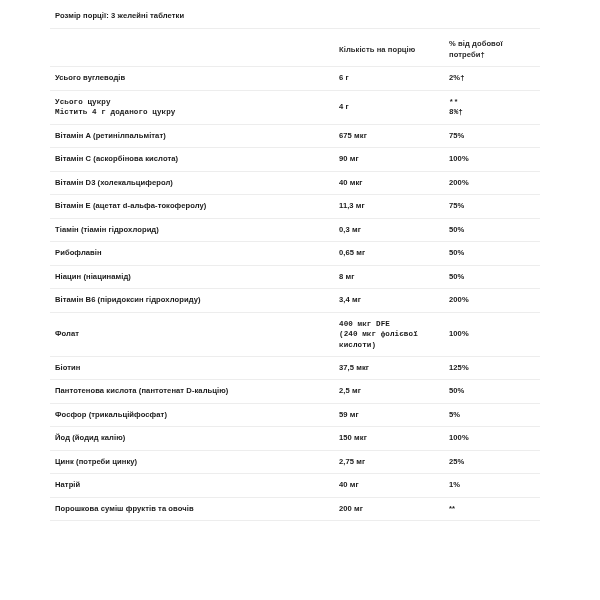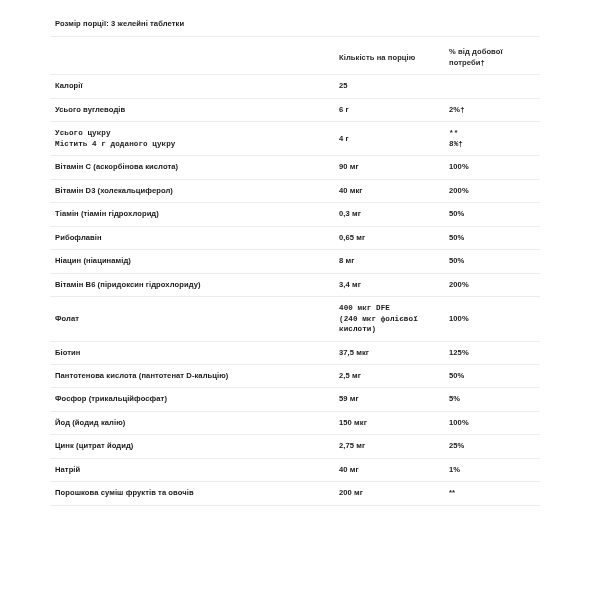--- a/index.html
+++ b/index.html
@@ -47,21 +47,21 @@
   col.c-label   { width: 284px; }
   col.c-amount  { width: 110px; }
   col.c-percent { width: 96px; }
 
   td.amount, td.percent {
     font-size: 7.6px;
     font-weight: bold;
   }
 
   
-  tr.meta td { padding-top: 19px; padding-bottom: 7px; }
+  tr.meta td { padding-top: 11px; padding-bottom: 7px; }
 
   
   tr.head td {
     padding-top: 10px;
     padding-bottom: 6px;
     color: #2a2a2a;
   }
 
   
   tr.head td.blank { font-size: 0; }
@@ -87,57 +87,62 @@
         <td colspan="3">Розмір порції: 3 желейні таблетки</td>
       </tr>
 
 
       <tr class="head">
         <td class="blank"></td>
         <td class="amount">Кількість на порцію</td>
         <td class="percent"><span>% від добової потреби</span><span class="dagger">†</span></td>
       </tr>
 
-      <tr>
-        <td>Калорії</td>
-        <td class="amount">25</td>
-        <td class="percent"></td>
-      </tr>
 
       <tr>
         <td>Усього вуглеводів</td>
         <td class="amount">6 г</td>
         <td class="percent">2%†</td>
       </tr>
 
       <tr>
         <td>
           <span class="l2">Усього цукру</span>
           <span class="l2">Містить 4 г доданого цукру</span>
         </td>
         <td class="amount">4 г</td>
         <td class="percent">
           <span class="l2">**</span>
           <span class="l2">8%†</span>
         </td>
       </tr>
 
+      <tr>
+        <td>Вітамін A (ретинілпальмітат)</td>
+        <td class="amount">675 мкг</td>
+        <td class="percent">75%</td>
+      </tr>
 
       <tr>
         <td>Вітамін C (аскорбінова кислота)</td>
         <td class="amount">90 мг</td>
         <td class="percent">100%</td>
       </tr>
 
       <tr>
         <td>Вітамін D3 (холекальциферол)</td>
         <td class="amount">40 мкг</td>
         <td class="percent">200%</td>
       </tr>
 
+      <tr>
+        <td>Вітамін E (ацетат d-альфа-токоферолу)</td>
+        <td class="amount">11,3 мг</td>
+        <td class="percent">75%</td>
+      </tr>
 
       <tr>
         <td>Тіамін (тіамін гідрохлорид)</td>
         <td class="amount">0,3 мг</td>
         <td class="percent">50%</td>
       </tr>
 
       <tr>
         <td>Рибофлавін</td>
         <td class="amount">0,65 мг</td>
@@ -185,21 +190,21 @@
         <td class="percent">5%</td>
       </tr>
 
       <tr>
         <td>Йод (йодид калію)</td>
         <td class="amount">150 мкг</td>
         <td class="percent">100%</td>
       </tr>
 
       <tr>
-        <td>Цинк (цитрат йодид)</td>
+        <td>Цинк (потреби цинку)</td>
         <td class="amount">2,75 мг</td>
         <td class="percent">25%</td>
       </tr>
 
       <tr>
         <td>Натрій</td>
         <td class="amount">40 мг</td>
         <td class="percent">1%</td>
       </tr>
 

